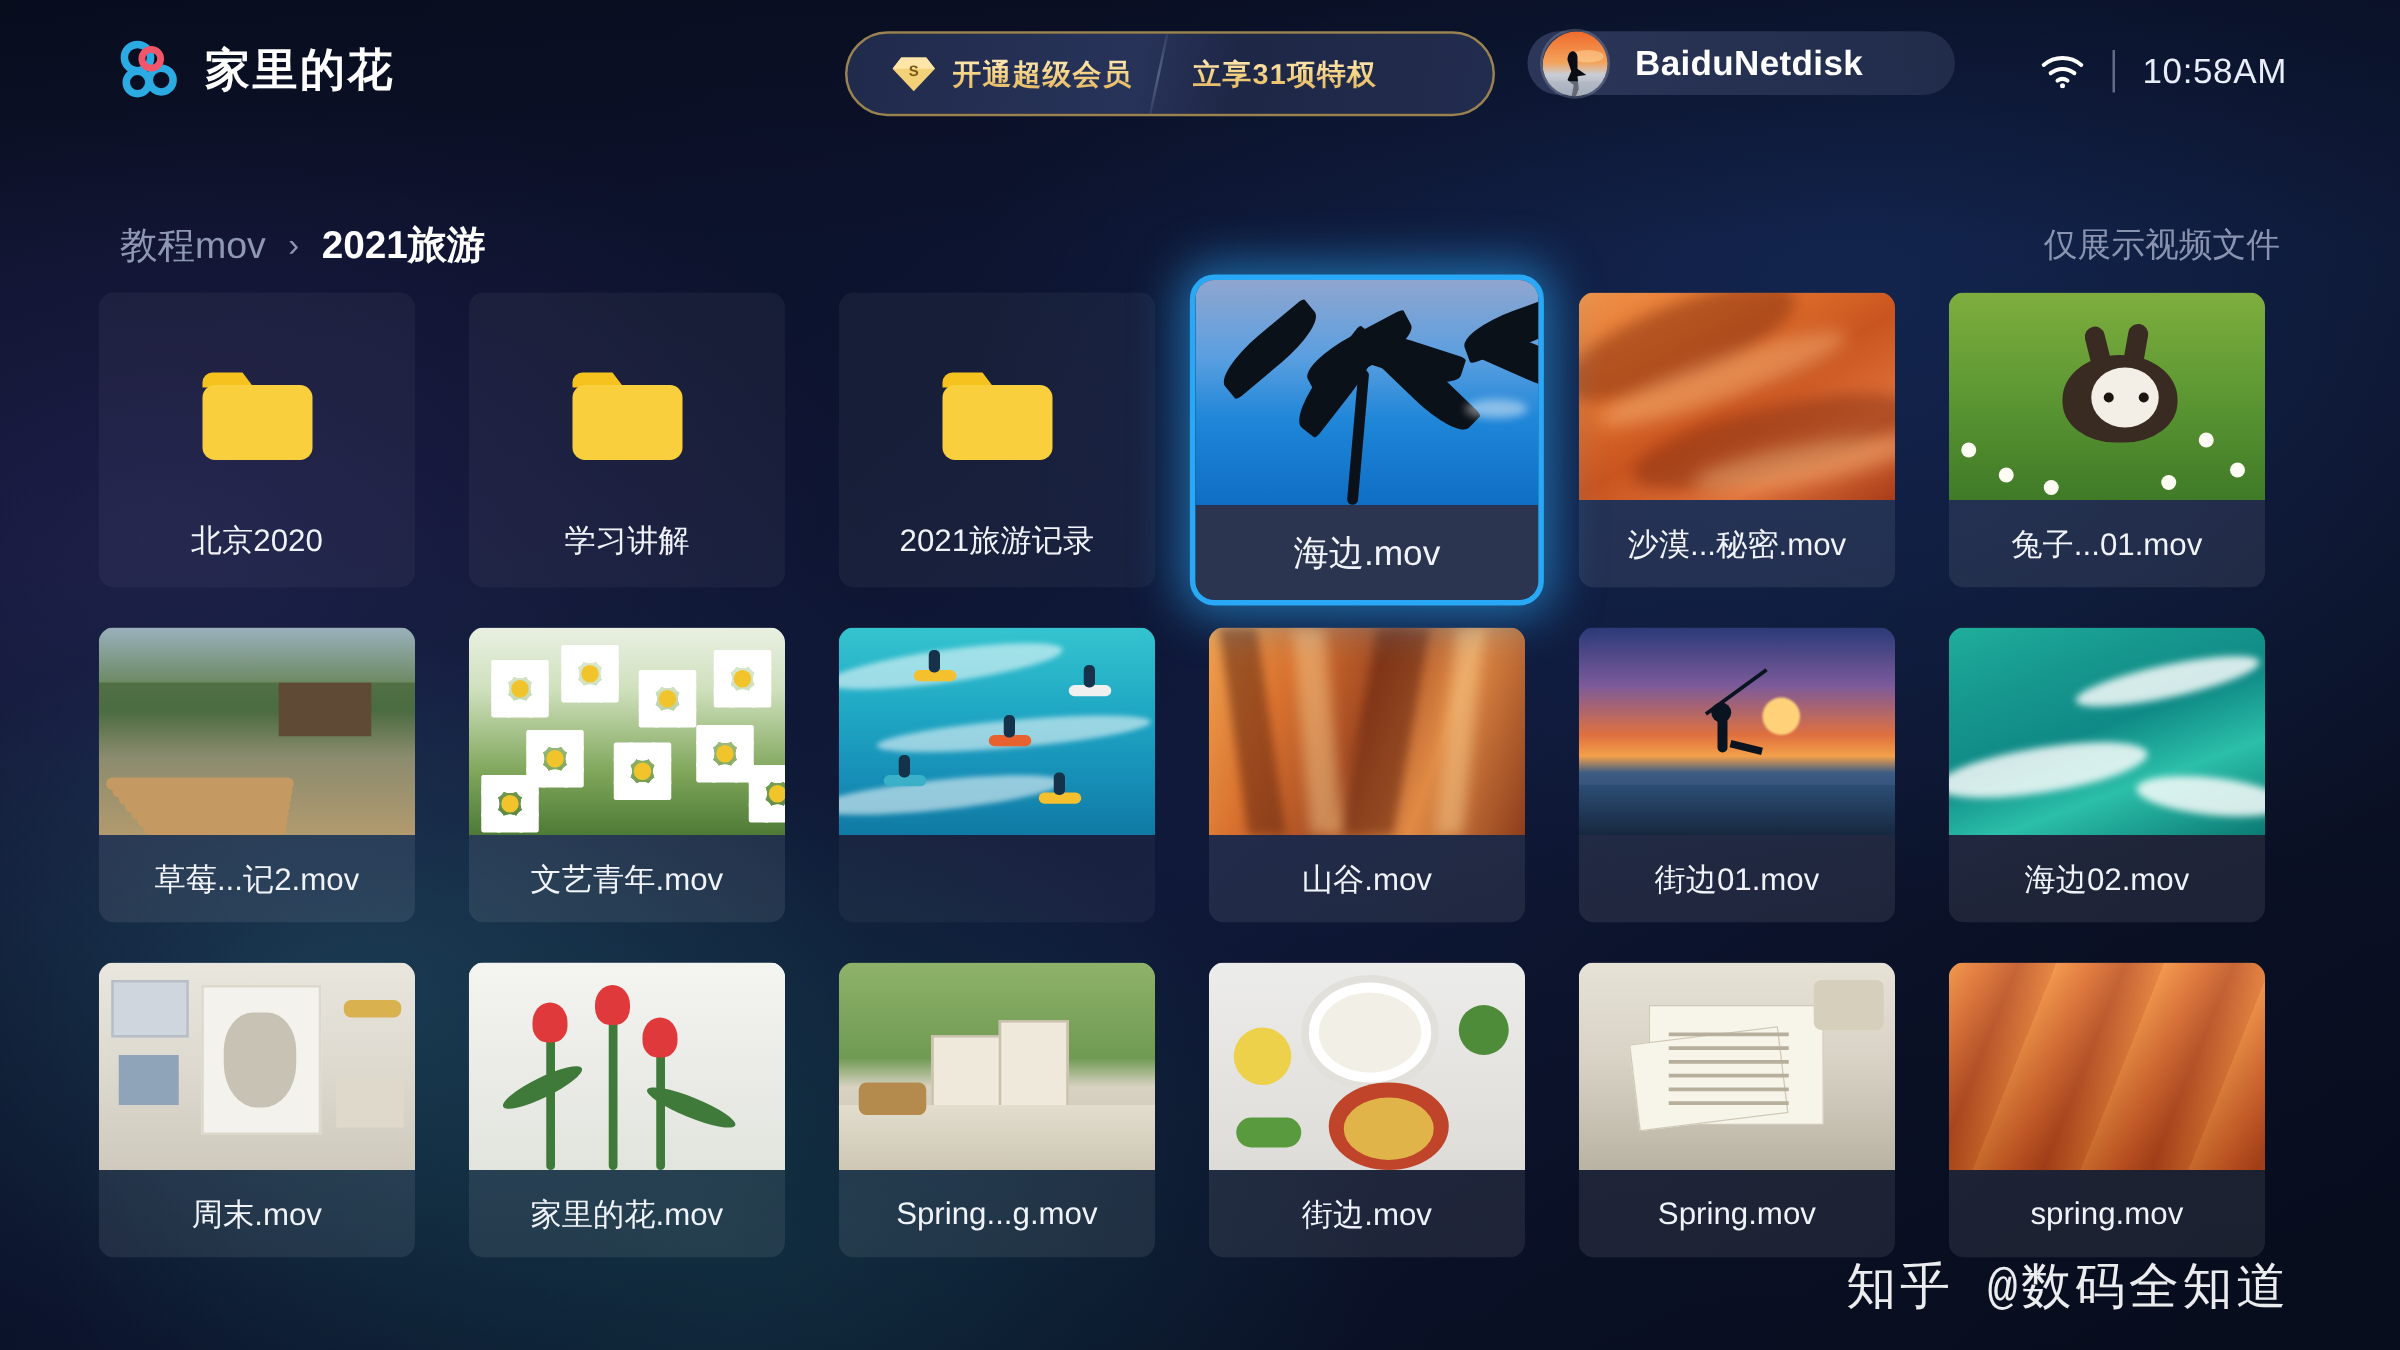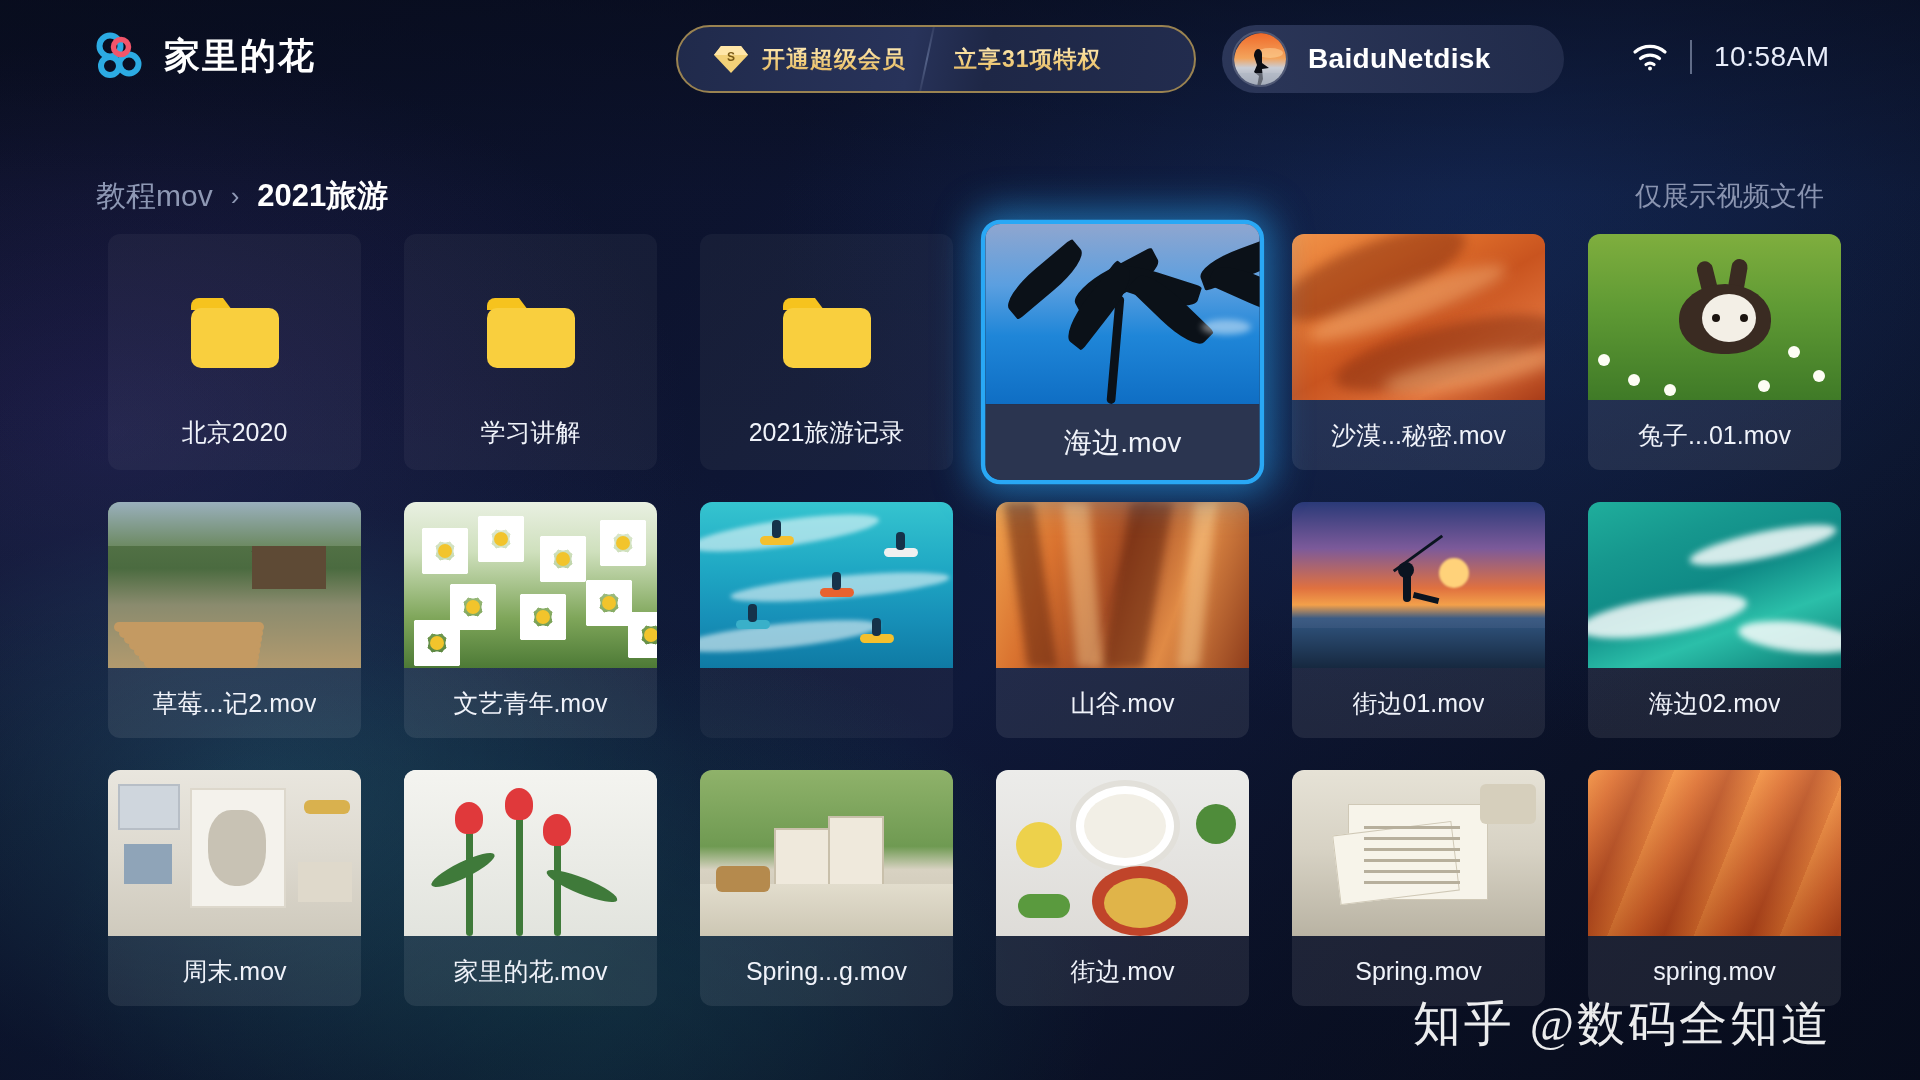--- a/index.html
+++ b/index.html
@@ -53,21 +53,21 @@
   .vip-div{
     width:2px; height:68px; margin:0 0 0 20px;
     background:linear-gradient(180deg,rgba(255,255,255,0.05),rgba(170,190,230,0.35),rgba(255,255,255,0.05));
     transform:skewX(-12deg);
   }
   .vip-right{ display:flex; align-items:center; height:100%; padding-left:26px; }
 
   
   .user{
     position:absolute; left:1222px; top:25px;
-    height:68px; min-width:342px; border-radius:34px;
+    height:51px; min-width:342px; border-radius:34px;
     background:linear-gradient(90deg,rgba(46,57,92,0.92),rgba(38,48,80,0.80));
     display:flex; align-items:center; padding-left:10px; padding-right:40px; gap:20px;
   }
   .avatar{
     width:56px; height:56px; border-radius:50%; flex:none; overflow:hidden; position:relative;
     border:2px solid rgba(255,255,255,0.18);
   }
   .user-name{ font-size:28px; font-weight:bold; color:#fff; letter-spacing:0.3px; }
 
   .sysarea{ position:absolute; left:1632px; top:40px; display:flex; align-items:center; gap:22px; }
@@ -77,21 +77,21 @@
 
   
   .crumbs{ position:absolute; left:96px; top:175px; display:flex; align-items:center; gap:18px; }
   .crumb-root{ font-size:30px; color:#8e98b4; }
   .crumb-sep{ font-size:26px; color:#8e98b4; }
   .crumb-cur{ font-size:31px; color:#ffffff; font-weight:bold; }
   .filter-note{ position:absolute; right:96px; top:178px; font-size:27px; color:#8a94b0; }
 
   
   .grid{
-    position:absolute; left:108px; top:234px;
+    position:absolute; left:79px; top:234px;
     width:1730px;
     display:grid; grid-template-columns:repeat(6,253px);
     column-gap:43px; row-gap:32px;
   }
   .card{
     width:253px; height:236px; border-radius:12px;
     background:rgba(255,255,255,0.045);
     overflow:hidden; position:relative;
   }
   .card.folder{ display:flex; flex-direction:column; align-items:center; justify-content:flex-start; }
@@ -201,23 +201,23 @@
   
   .t-book{ background:linear-gradient(180deg,#e6e2d6 0%,#d7d2c4 48%,#b9b3a3 100%); }
   .pg{ position:absolute; background:#f7f4ea; border:1px solid #cfc8b6; }
 
   
   .t-stripe{ background:repeating-linear-gradient(112deg,#ef8a3c 0px,#d9652a 26px,#b4461c 52px,#e0742f 80px); }
 
   
   .wm{
     position:absolute; right:88px; bottom:24px;
-    font-size:48px; color:rgba(255,255,255,0.92);
+    font-size:40px; color:rgba(255,255,255,0.92);
     letter-spacing:3px; white-space:nowrap;
-    font-family:Liberation Serif, serif;
+    font-family:Liberation Mono, monospace;
     margin-left:36px;
   }
 </style>
 </head>
 <body>
 
 <div id="bg"></div>
 
 <div id="app">
 

